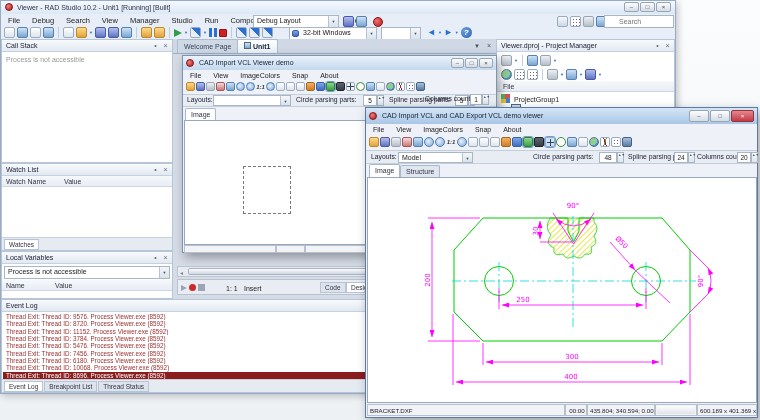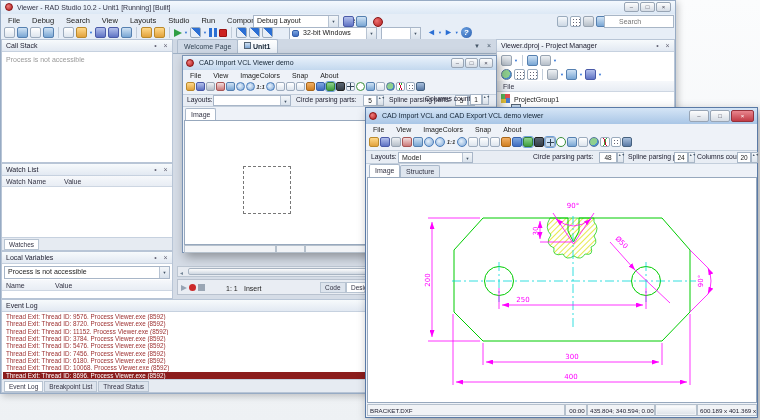--- a/index.html
+++ b/index.html
@@ -94,21 +94,21 @@
       <span class="wbtn" style="right:36px;top:1px">–</span>
       <span class="wbtn" style="right:20px;top:1px">□</span>
       <span class="wbtn" style="right:4px;top:1px">×</span>
     </div>
 
     <div class="r" style="left:2px;top:13px;height:13px">
       <span class="menu">File</span>
       <span class="menu">Debug</span>
       <span class="menu">Search</span>
       <span class="menu">View</span>
-      <span class="menu">Layouts</span>
+      <span class="menu">Manager</span>
       <span class="menu">Studio</span>
       <span class="menu">Run</span>
       <span class="menu">Component</span>
       <span class="menu">Tools</span>
       <span class="menu">Window</span>
       <span class="menu">Help</span>
     </div>
     <div class="combo" style="left:252px;top:14px;width:86px;height:13px">
       <span>Debug Layout</span><span class="da">▼</span>
     </div>

